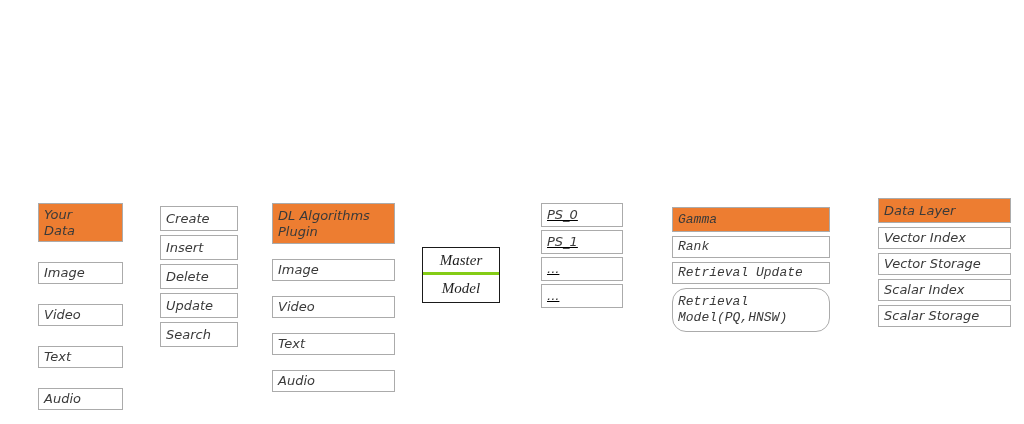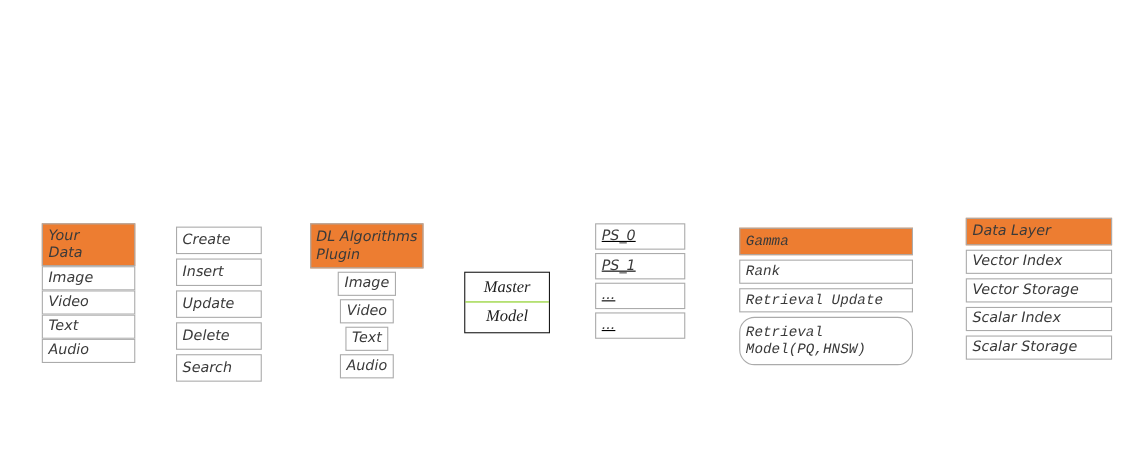--- a/index.html
+++ b/index.html
@@ -31,23 +31,23 @@
     line-height: 16px;
     display: flex;
     align-items: center;
     padding: 0 5px;
     white-space: pre-line;
     flex: none;
   }
   .hdr { background: #ED7D31; }
 
   
-  .t-yourdata   { left: 38px;  top: 203px; width: 85px;  row-gap: 0; }
+  .t-yourdata   { left: 38px;  top: 203px; width: 85px;  row-gap: 20px; }
   .t-crud       { left: 160px; top: 206px; width: 78px;  row-gap: 4px; }
-  .t-dlplugin   { left: 272px; top: 203px; width: 123px; row-gap: 3px; align-items: center; }
+  .t-dlplugin   { left: 272px; top: 203px; width: 123px; row-gap: 15px; }
   .t-ps         { left: 541px; top: 203px; width: 82px;  row-gap: 3px; text-decoration: underline; }
   .t-gamma      { left: 672px; top: 207px; width: 158px; row-gap: 4px; font-family: Liberation Mono, monospace; }
   .t-datalayer  { left: 878px; top: 198px; width: 133px; row-gap: 4px; justify-content: center; }
 
   .h22 { height: 22px; }
   .h24 { height: 24px; }
   .h25 { height: 25px; }
   .h39 { height: 39px; }
   .h41 { height: 41px; }
   .h44 { height: 44px; border-radius: 14px; }
@@ -64,41 +64,41 @@
     box-sizing: border-box;
     height: 27px;
     display: flex;
     align-items: center;
     justify-content: center;
     color: #1F1F1F;
     font-family: "Liberation Serif", serif;
     font-style: italic;
     font-size: 15px;
   }
-  .mr-row:first-child { border-bottom: 1px solid #84cc16; text-align: center; }
+  .mr-row:first-child { border-bottom: 3px solid #84cc16; text-align: center; }
 </style>
 </head>
 <body>
 
 <div class="stage">
 
   <div class="tbl t-yourdata">
     <div class="cell hdr h39">Your
 Data</div>
     <div class="cell h22">Image</div>
     <div class="cell h22">Video</div>
     <div class="cell h22">Text</div>
     <div class="cell h22">Audio</div>
   </div>
 
   <div class="tbl t-crud">
     <div class="cell h25">Create</div>
     <div class="cell h25">Insert</div>
+    <div class="cell h25">Delete</div>
     <div class="cell h25">Update</div>
-    <div class="cell h25">Delete</div>
     <div class="cell h25">Search</div>
   </div>
 
   <div class="tbl t-dlplugin">
     <div class="cell hdr h41">DL Algorithms
 Plugin</div>
     <div class="cell h22">Image</div>
     <div class="cell h22">Video</div>
     <div class="cell h22">Text</div>
     <div class="cell h22">Audio</div>

